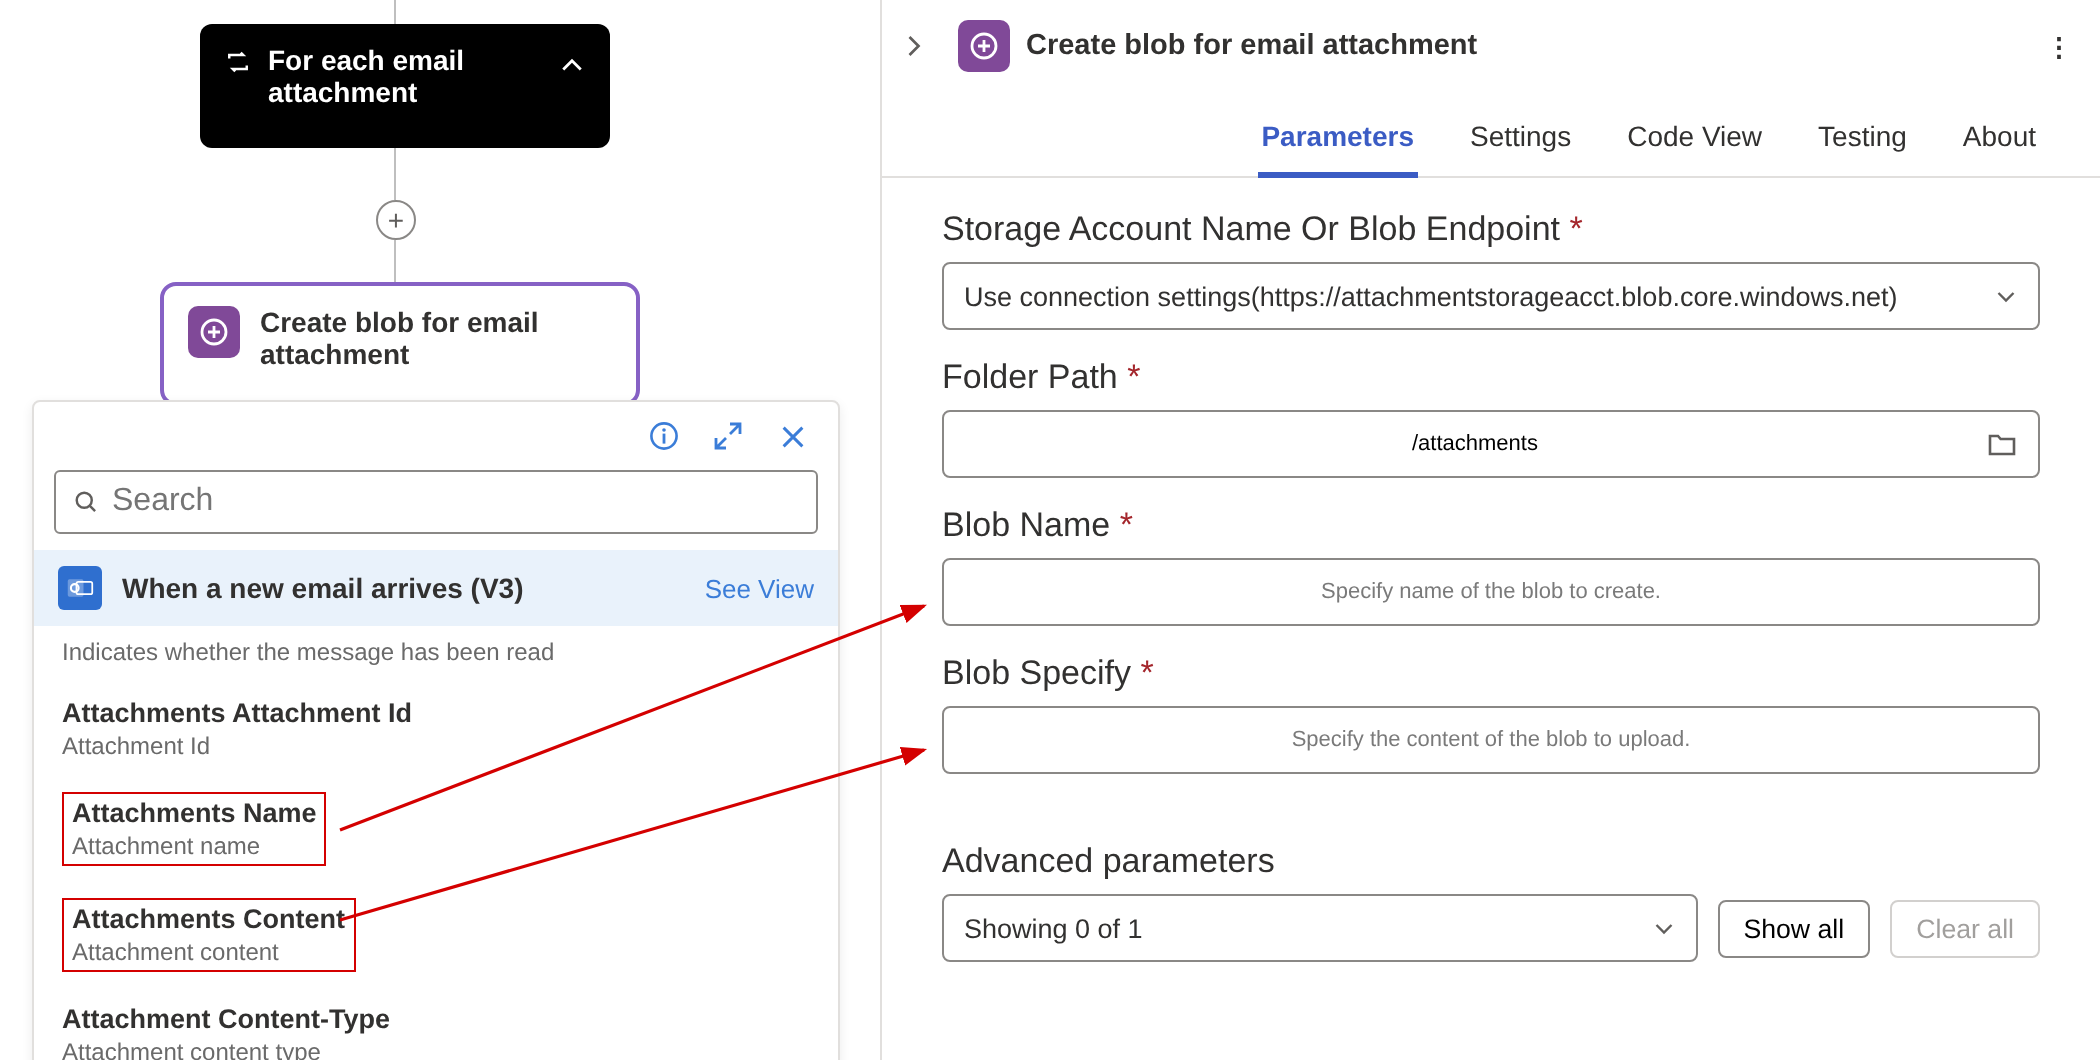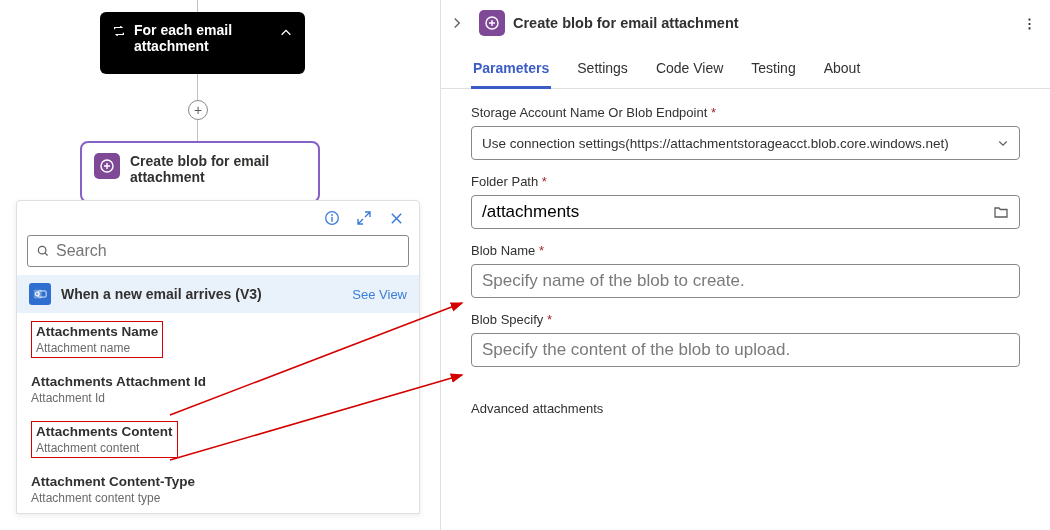--- a/index.html
+++ b/index.html
@@ -28,29 +28,29 @@
   .dyn-item { padding:8px 0; }
   .dyn-item .nm { font-weight:600; font-size:13.5px; }
   .dyn-item .sub { color:#6a6a6a; font-size:12px; margin-top:2px; }
   .highlight-box { border:1.5px solid #d40000; padding:2px 4px; display:inline-block; }
   .right-panel { position:absolute; left:440px; top:0; right:0; height:530px; border-left:1px solid #e1dfdd; }
   .rp-header { display:flex; align-items:center; padding:10px 14px 6px 10px; gap:8px; }
   .rp-header .chev { color:#605e5c; cursor:pointer; width:20px; text-align:center; }
   .rp-header .action-icon { width:26px; height:26px; background:#804998; border-radius:5px; display:flex; align-items:center; justify-content:center; }
   .rp-header .ttl { font-weight:600; font-size:14.5px; }
   .rp-header .more { margin-left:auto; color:#323130; cursor:pointer; font-weight:700; }
-  .tabs { display:flex; gap:24px; padding:18px 30px 0 30px; border-bottom:1px solid #e1dfdd; }
+  .tabs { display:flex; gap:24px; padding:18px 30px 0 30px; border-bottom:1px solid #e1dfdd;justify-content:flex-end; }
   .tab { padding:0 2px 10px 2px; font-size:14px; color:#323130; cursor:pointer; }
   .tab.active { color:#3b5cc4; font-weight:600; border-bottom:3px solid #3b5cc4; margin-bottom:-1px; }
   .form { padding:16px 30px 0 30px; }
-  .fld-label { font-size:13px; margin-bottom:6px; }
+  .fld-label { font-size:17px; margin-bottom:6px; }
   .req { color:#a4262c; }
   .select, .textin { width:100%; border:1px solid #8a8886; border-radius:4px; height:34px; padding:0 10px; display:flex; align-items:center; font-size:13.5px; color:#323130; background:#fff; }
   .select .caret { margin-left:auto; color:#605e5c; }
-  .textin input { border:none; outline:none; width:100%; font-size:17px; }
+  .textin input { border:none; outline:none; width:100%; font-size:11px;text-align:center; }
   .folder-icon { margin-left:auto; color:#605e5c; }
   .gap { height:14px; }
   .placeholder-color input::placeholder { color:#7a7a7a; }
   .action-row { display:flex; gap:10px; align-items:center; }
   .action-row .select { flex:1; }
   .btn { border:1px solid #8a8886; border-radius:4px; padding:6px 12px; background:#fff; cursor:pointer; }
   .btn.disabled { color:#a19f9d; border-color:#d2d0ce; cursor:default; }
   svg { display:block; }
   .arrow-svg { position:absolute; pointer-events:none; }
 </style>
@@ -118,30 +118,31 @@
       <span class="badge">
         <svg width="14" height="14" viewBox="0 0 16 16">
             <rect x="1" y="3" width="9" height="10" rx="1" fill="#fff" opacity=".3"></rect>
             <rect x="6" y="4.5" width="9" height="7" rx="1" fill="none" stroke="#fff" stroke-width="1"></rect>
             <circle cx="5" cy="8" r="2.2" fill="none" stroke="#fff" stroke-width="1.2"></circle>
           </svg>
       </span>
       <span class="title">When a new email arrives  (V3)</span>
       <span class="link">See View</span>
     </div>
+    <div class="hint">Indicates whether the message has been read</div>
     <div class="dyn-list">
+      <div class="dyn-item">
+        <div class="nm">Attachments Attachment Id</div>
+        <div class="sub">Attachment Id</div>
+      </div>
       <div class="dyn-item">
         <span class="highlight-box">
           <div class="nm">Attachments Name</div>
           <div class="sub">Attachment name</div>
         </span>
-      </div>
-      <div class="dyn-item">
-        <div class="nm">Attachments Attachment Id</div>
-        <div class="sub">Attachment Id</div>
       </div>
       <div class="dyn-item">
         <span class="highlight-box">
           <div class="nm">Attachments Content</div>
           <div class="sub">Attachment content</div>
         </span>
       </div>
       <div class="dyn-item">
         <div class="nm">Attachment Content-Type</div>
         <div class="sub">Attachment content type</div>
@@ -197,21 +198,33 @@
     <div class="fld-label"><span>Blob Name</span> <span class="req">*</span></div>
     <div class="textin placeholder-color">
       <input placeholder="Specify name of the blob to create." style="">
     </div>
     <div class="gap"></div>
     <div class="fld-label"><span>Blob Specify</span> <span class="req">*</span></div>
     <div class="textin placeholder-color">
       <input placeholder="Specify the content of the blob to upload." style="">
     </div>
     <div style="height:34px;"></div>
-    <div class="fld-label">Advanced attachments</div>
+    <div class="fld-label">Advanced parameters</div>
+    <div class="action-row">
+      <div class="select">
+        <span>Showing 0 of 1</span>
+        <span class="caret">
+          <svg width="12" height="12" viewBox="0 0 16 16">
+              <path fill="none" stroke="#605e5c" stroke-width="1.6" d="M3 6l5 5 5-5"></path>
+            </svg>
+        </span>
+      </div>
+      <button class="btn">Show all</button>
+      <button class="btn disabled">Clear all</button>
+    </div>
   </div>
 </div>
 
 <svg class="arrow-svg" style="left:0;top:0;" width="1050" height="530">
   <defs>
     <marker id="arrhead" markerWidth="8" markerHeight="8" refX="7" refY="3" orient="auto">
       <path d="M0,0 L8,3 L0,6 z" fill="#d40000"></path>
     </marker>
   </defs>
   <line x1="170" y1="415" x2="462" y2="303" stroke="#d40000" stroke-width="1.6" marker-end="url(#arrhead)"></line>

